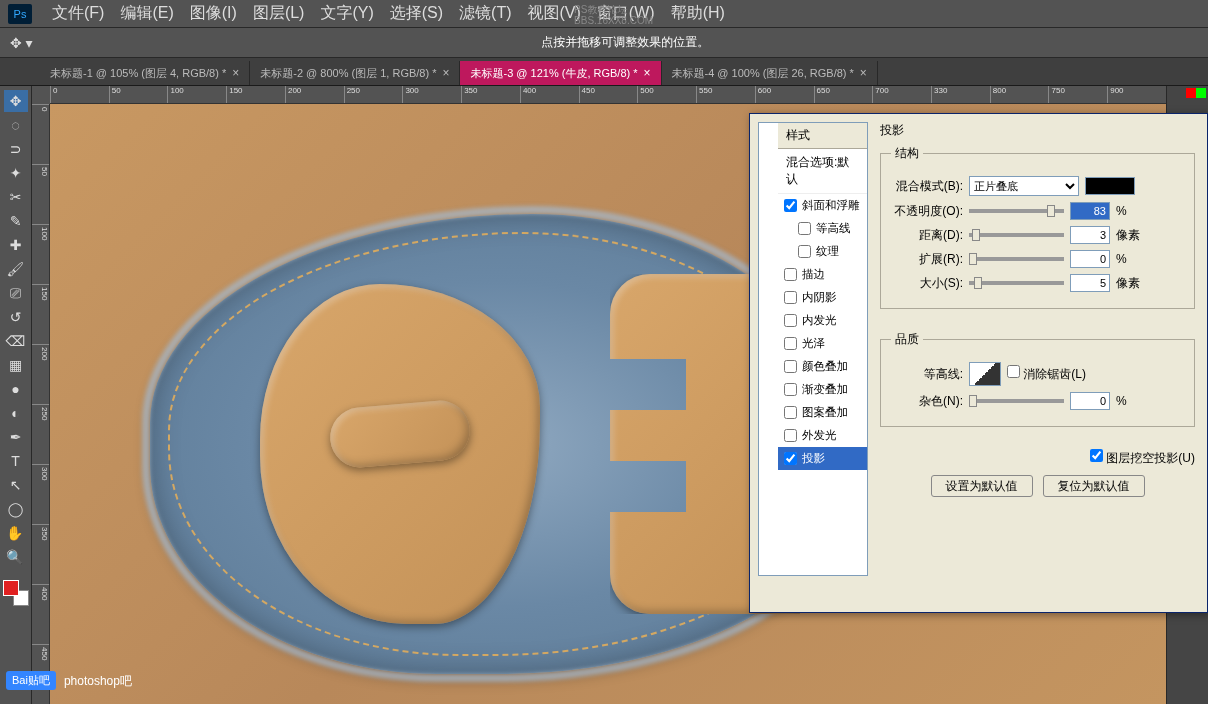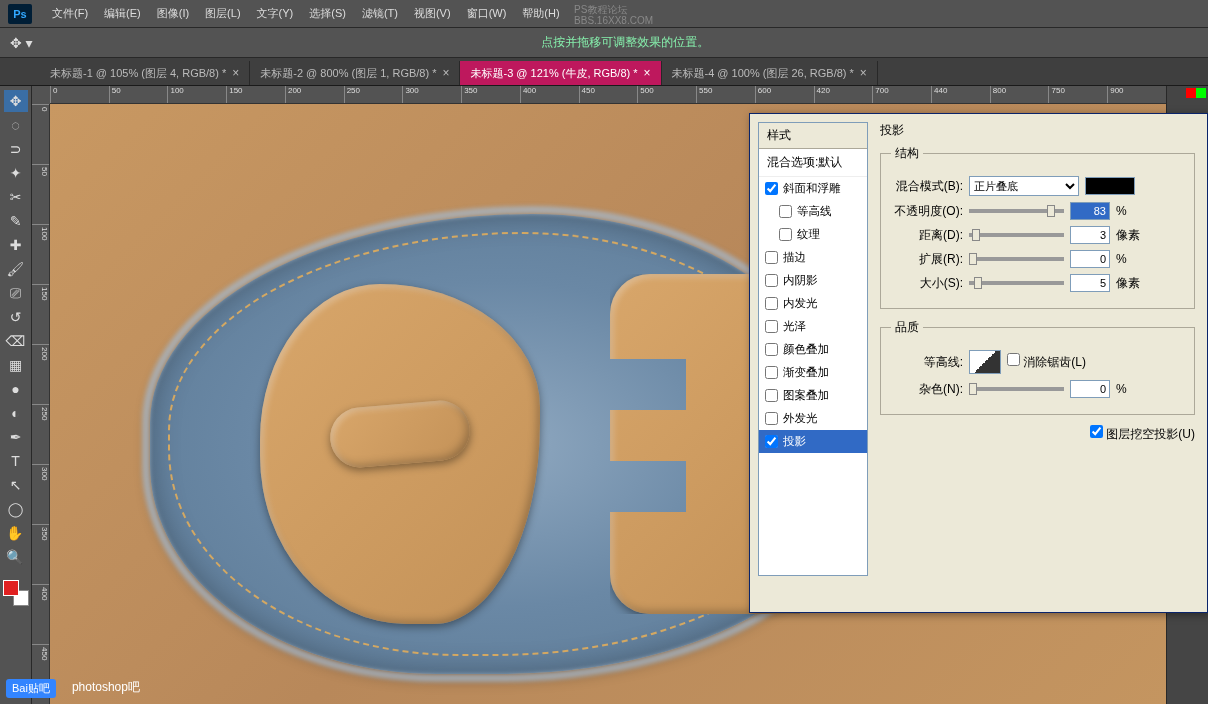--- a/index.html
+++ b/index.html
@@ -1,27 +1,27 @@
 <!DOCTYPE html>
 <html><head>
 <meta charset="utf-8">
 <style>
 * { margin: 0; padding: 0; box-sizing: border-box; font-family: "Microsoft YaHei", Arial, sans-serif; }
 body { width: 1208px; height: 704px; background: #535353; overflow: hidden; position: relative; }
 
 
 .menubar { height: 28px; background: #535353; display: flex; align-items: center; padding: 0 8px; border-bottom: 1px solid #282828; }
-.ps-logo { width: 24px; height: 20px; background: #001e36; color: #31a8ff; font-size: 11px; font-weight: bold; display: flex; align-items: center; justify-content: center; border-radius: 2px; margin-right: 12px; }
-.menu-item { color: #ddd; font-size: 11px; padding: 0 8px; cursor: pointer; }
+.ps-logo { width: 24px; height: 20px; background: #001e36; color: #31a8ff; font-size: 11px; font-weight: normal; display: flex; align-items: center; justify-content: center; border-radius: 2px; margin-right: 12px; }
+.menu-item { color: #ddd; font-size: 16px; padding: 0 8px; cursor: pointer; }
 .watermark { position: absolute; right: 555px; top: 4px; color: #888; font-size: 10px; line-height: 11px; }
 
 
 .optionsbar { height: 30px; background: #535353; border-bottom: 1px solid #282828; display: flex; align-items: center; padding: 0 10px; }
 .move-cursor { color: #ddd; font-size: 14px; margin-right: 20px; }
-.options-hint { color: #86efac; font-size: 12px; margin: 0 auto; }
+.options-hint { color: #ffffff; font-size: 12px; margin: 0 auto; }
 
 
 .tabbar { height: 28px; background: #3f3f3f; display: flex; align-items: flex-end; padding-left: 40px; border-bottom: 1px solid #1a1a1a; }
 .tab { height: 24px; padding: 0 10px; color: #bbb; font-size: 11px; display: flex; align-items: center; background: #3f3f3f; border-right: 1px solid #282828; cursor: pointer; }
 .tab.active { background: #be185d; color: #fff; }
 .tab-close { margin-left: 6px; font-size: 12px; }
 
 
 .toolbox { position: absolute; left: 0; top: 86px; width: 32px; bottom: 0; background: #535353; border-right: 1px solid #282828; display: flex; flex-direction: column; align-items: center; padding-top: 4px; gap: 2px; }
 .tool { width: 24px; height: 22px; display: flex; align-items: center; justify-content: center; color: #ddd; font-size: 14px; cursor: pointer; }
@@ -52,48 +52,48 @@
 .leather-char { position: absolute; background: linear-gradient(135deg, #d8a66a, #c49258); box-shadow: inset -3px -3px 8px rgba(0,0,0,0.25), inset 3px 3px 6px rgba(255,255,255,0.3), 0 3px 8px rgba(0,0,0,0.4); }
 .char1 { top: 70px; left: 110px; width: 280px; height: 340px; border-radius: 45% 60% 40% 55% / 48% 38% 62% 52%; }
 .char1::after { content: ""; position: absolute; top: 120px; left: 70px; width: 140px; height: 60px; background: inherit; border-radius: 30px; box-shadow: inherit; transform: rotate(-5deg); }
 .char2 { top: 60px; left: 460px; width: 190px; height: 340px; border-radius: 40px 0 0 40px; clip-path: polygon(0 0, 100% 0, 100% 100%, 0 100%, 0 70%, 40% 70%, 40% 55%, 0 55%, 0 40%, 40% 40%, 40% 25%, 0 25%); }
 
 
 .dialog { position: absolute; left: 749px; top: 113px; width: 459px; height: 500px; background: #ece9d8; border: 1px solid #0a246a; font-size: 12px; box-shadow: 2px 2px 8px rgba(0,0,0,0.4); }
 .titlebar { height: 28px; background: linear-gradient(#2a6ad2, #0a52ca); color: white; font-size: 13px; display: flex; align-items: center; padding: 0 10px; font-weight: bold; }
 .dialog-body { display: flex; height: calc(100% - 28px); }
 
-.style-list { width: 110px; border-right: 1px solid #aca899; background: #fff; margin: 8px 0 8px 8px; border: 1px solid #7f9db9; }
+.style-list { width: 110px; border-right: 1px solid #aca899; background: #fff; margin: 8px 0 8px 8px; border: 1px solid #7f9db9; padding-left: 19px; }
 .style-list-header { background: #ece9d8; border-bottom: 1px solid #aca899; padding: 4px 8px; font-size: 12px; }
 .style-list-sub { padding: 5px 8px; border-bottom: 1px solid #eee; cursor: pointer; }
 .style-row { padding: 4px 6px; display: flex; align-items: center; gap: 5px; cursor: pointer; font-size: 11.5px; }
 .style-row.sub { padding-left: 20px; }
 .style-row.active { background: #316ac5; color: white; }
 .style-row input[type=checkbox] { width: 13px; height: 13px; }
 
 .style-content { flex: 1; padding: 8px 12px; }
-fieldset { border: 1px solid #aca899; padding: 8px 10px 10px; margin-bottom: 10px; }
+fieldset { border: 1px solid #aca899; padding: 8px 10px 10px; margin-bottom: 22px; }
 legend { font-size: 12px; padding: 0 4px; }
 .form-row { display: flex; align-items: center; margin: 6px 0; gap: 6px; font-size: 12px; }
 .form-label { width: 72px; text-align: right; }
 .slider { flex: 1; height: 4px; background: #999; position: relative; max-width: 95px; }
 .slider-thumb { position: absolute; top: -4px; width: 8px; height: 12px; background: #ece9d8; border: 1px solid #888; }
 .num-input { width: 40px; height: 18px; border: 1px solid #7f9db9; padding: 0 3px; font-size: 11px; text-align: right; }
 .num-input.hl { background: #316ac5; color: white; }
 select { height: 20px; border: 1px solid #7f9db9; background: white; font-size: 11px; }
 .color-box { width: 50px; height: 18px; background: black; border: 1px solid #7f9db9; }
 .angle-dial { width: 32px; height: 32px; border: 1px solid #888; border-radius: 50%; position: relative; background: white; }
 .angle-dial::after { content: ""; position: absolute; top: 50%; left: 50%; width: 12px; height: 1px; background: #333; transform-origin: left; transform: rotate(-30deg); }
 .contour-box { width: 32px; height: 24px; border: 1px solid #7f9db9; background: linear-gradient(135deg, #fff 50%, #333 50%); }
 button.win { height: 22px; padding: 0 14px; background: #ece9d8; border: 1px solid #888; border-radius: 3px; font-size: 12px; cursor: pointer; }
 .btn-row { display: flex; justify-content: center; gap: 10px; margin-top: 8px; }
 .section-title { font-size: 12px; margin-bottom: 6px; }
 
 
-.tieba { position: absolute; left: 6px; bottom: 6px; color: #fff; font-size: 12px; display: flex; align-items: flex-start; gap: 16px; }
+.tieba { position: absolute; left: 6px; bottom: 14px; color: #fff; font-size: 12px; display: flex; align-items: flex-end; gap: 8px; }
 .tieba-logo { background: #3385ff; padding: 2px 6px; border-radius: 3px; font-size: 11px; }
 </style>
 </head>
 <body>
 
 <div class="menubar">
   <div class="ps-logo">Ps</div>
   <div class="menu-item">文件(F)</div>
   <div class="menu-item">编辑(E)</div>
   <div class="menu-item">图像(I)</div>
@@ -177,23 +177,23 @@
       <span>150</span>
       <span>200</span>
       <span>250</span>
       <span>300</span>
       <span>350</span>
       <span>400</span>
       <span>450</span>
       <span>500</span>
       <span>550</span>
       <span>600</span>
-      <span>420</span>
+      <span>650</span>
       <span>700</span>
-      <span>440</span>
+      <span>330</span>
       <span>800</span>
       <span>750</span>
       <span>900</span>
   </div>
   <div class="ruler-v">
     <span>0</span>
       <span>50</span>
       <span>100</span>
       <span>150</span>
       <span>200</span>
@@ -320,20 +320,24 @@
           <div class="slider">
               <div class="slider-thumb" style="left:0%"></div>
             </div>
           <input class="num-input" value="0" style="">
           <span>%</span>
         </div>
       </fieldset>
       <div class="form-row" style="justify-content:flex-end">
         <label><input type="checkbox" checked="" style=""> <span>图层挖空投影(U)</span></label>
       </div>
+      <div class="btn-row">
+        <button class="win">设置为默认值</button>
+        <button class="win">复位为默认值</button>
+      </div>
     </div>
   </div>
 </div>
 
 <div class="tieba">
   <span class="tieba-logo">Bai贴吧</span>
   <span>photoshop吧</span>
 </div>
 
 </body></html>

